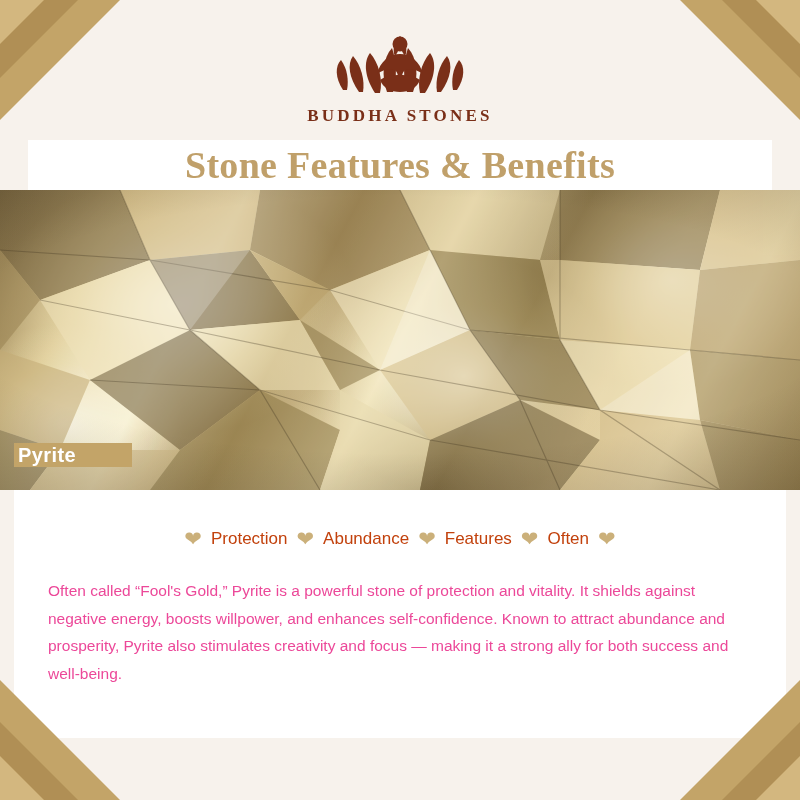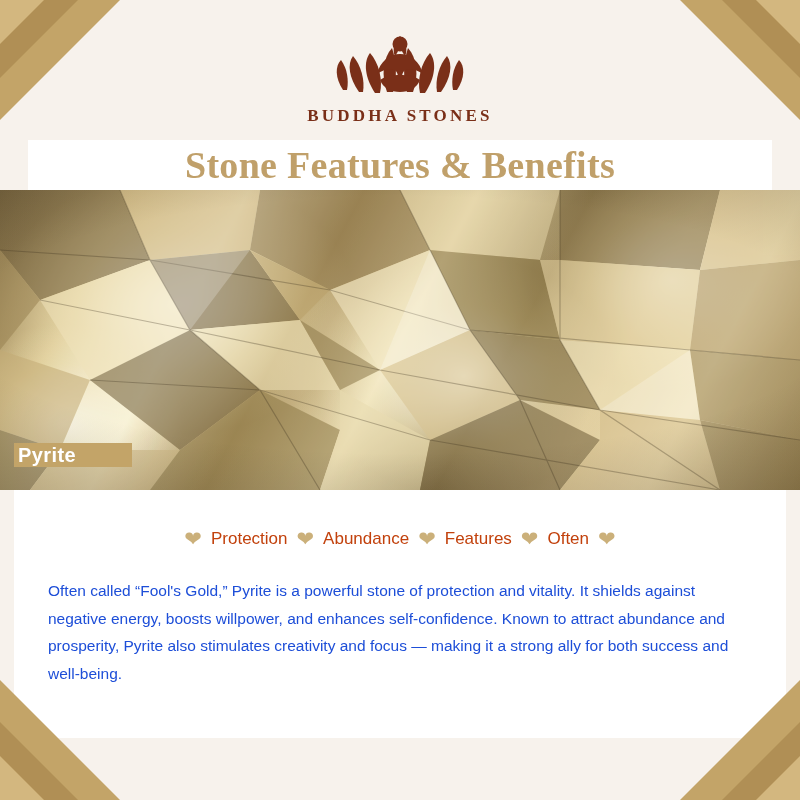--- a/index.html
+++ b/index.html
@@ -165,21 +165,21 @@
   }
   .heart {
     color: #cbb07a;
     font-size: 21px;
     line-height: 1;
   }
   .desc {
     margin-top: 28px;
     font-size: 15.5px;
     line-height: 1.78;
-    color: #1d4ed8;
+    color: #ec4899;
     text-align: left;
   }
 
   
   .bottom-strip {
     position: absolute;
     left: 0; right: 0; bottom: 0;
     height: 62px;
     background: #f7f2ec;
   }

